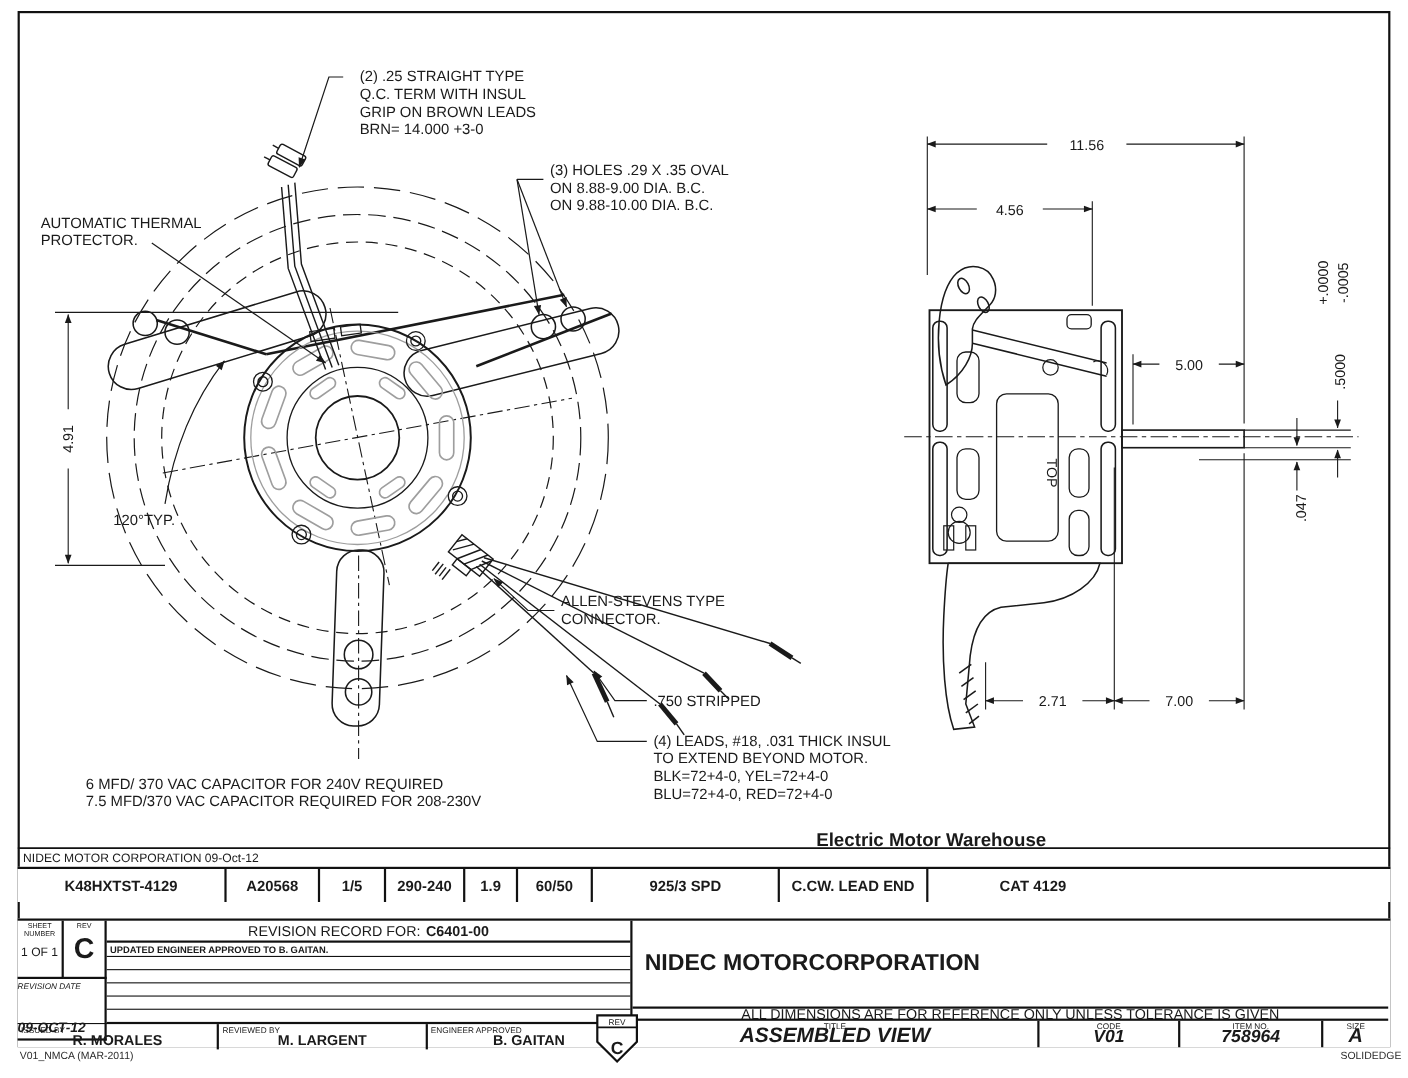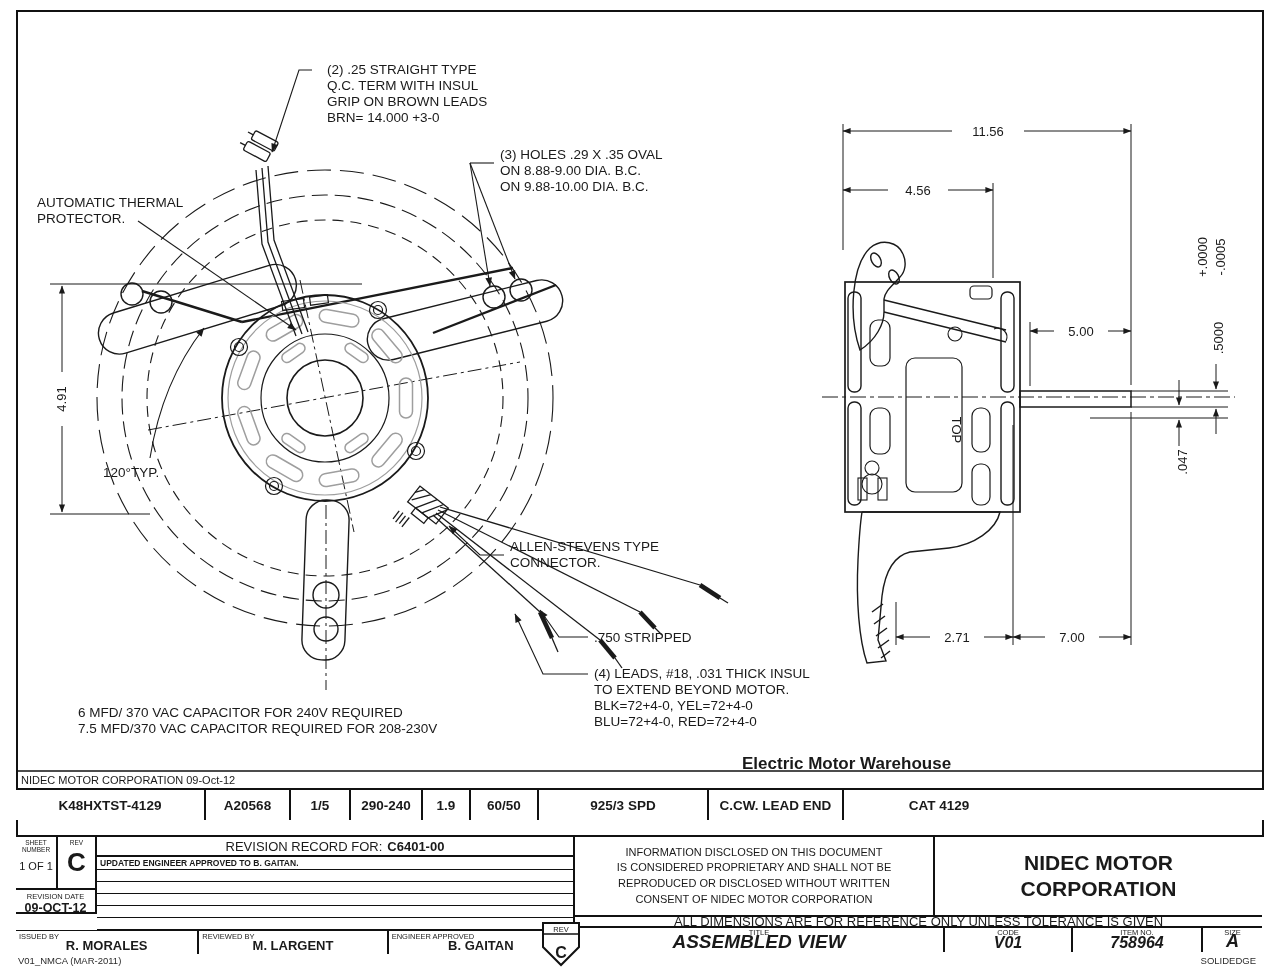--- a/index.html
+++ b/index.html
@@ -28,40 +28,40 @@
   .lbl-top{height:93px;display:flex;}
   .lbl-col1{width:81px;box-sizing:border-box;}
   .sheetrow{height:53px;display:flex;}
   .sheet-cell{width:42px;box-sizing:border-box;border-right:2px solid #111;border-bottom:2px solid #111;
               display:flex;flex-direction:column;align-items:center;padding-top:2px;}
   .rev-cell{width:39px;box-sizing:border-box;border-right:2px solid #111;border-bottom:2px solid #111;
             display:flex;flex-direction:column;align-items:center;padding-top:2px;}
   .tiny{font-size:6.5px;line-height:1.15;}
   .sheet-val{font-size:11px;font-weight:normal;margin-top:6px;}
   .rev-big{font-size:26px;font-weight:bold;line-height:1;margin-top:3px;}
-  .revdate{height:24px;box-sizing:border-box;border-right:2px solid #111;border-bottom:2px solid #111;
-           display:flex;flex-direction:column;justify-content:space-between;align-items:center;padding:2px 0 3px 0;}
+  .revdate{height:56px;box-sizing:border-box;border-right:2px solid #111;border-bottom:2px solid #111;
+           display:flex;flex-direction:column;justify-content:space-between;align-items:flex-start;padding:2px 0 3px 0;font-style:italic;}
   .revdate-label{font-size:7.5px;}
   .revdate-val{font-size:12.5px;font-weight:bold;}
   .rr{width:478px;box-sizing:border-box;}
   .rr-head{height:20px;box-sizing:border-box;border-bottom:2px solid #111;display:flex;align-items:center;justify-content:center;font-size:13px;gap:5px;}
   .rr-head b{font-weight:bold;}
   .rr-entry{height:13px;box-sizing:border-box;border-bottom:1px solid #111;font-size:8.5px;font-weight:bold;display:flex;align-items:center;padding-left:3px;}
   .rr-empty{height:12px;box-sizing:border-box;border-bottom:1px solid #111;}
   .sigs{height:24px;display:flex;border-top:1px solid #111;box-sizing:border-box;}
   .sig{box-sizing:border-box;border-right:2px solid #111;position:relative;}
   .sig.last{border-right:none;}
   .sig-label{position:absolute;left:3px;top:1px;font-size:7.5px;}
   .sig-name{position:absolute;left:0;right:0;bottom:1px;text-align:center;font-size:13px;font-weight:bold;}
 
   .lb-right{width:687px;box-sizing:border-box;}
   .lbr-top{height:78px;display:flex;}
   .prop{width:360px;box-sizing:border-box;border-right:2px solid #111;display:flex;flex-direction:column;
         align-items:center;justify-content:center;font-size:11px;line-height:1.42;text-align:center;}
-  .company{width:327px;display:flex;flex-direction:column;align-items:center;justify-content:center;
+  .company{width:327px;display:flex;flex-direction:row;align-items:center;justify-content:center;
            font-size:21px;font-weight:bold;line-height:1.25;}
   .tol{height:13px;box-sizing:border-box;border-top:2px solid #111;border-bottom:2px solid #111;
        font-size:13px;display:flex;align-items:center;justify-content:center;}
   .lbr-bot{height:24px;display:flex;}
   .bot-cell{box-sizing:border-box;border-right:2px solid #111;position:relative;}
   .bot-cell.last{border-right:none;}
   .bot-label{position:absolute;left:0;right:0;top:0px;text-align:center;font-size:7.5px;}
   .bot-val{position:absolute;left:0;right:0;bottom:0px;text-align:center;font-size:16px;font-weight:bold;font-style:italic;}
   .bot-val.title-val{font-size:19px;font-weight:600;bottom:-1px;}
 
@@ -394,26 +394,20 @@
         </div>
         <div class="sig last" style="width:185px">
           <div class="sig-label">ENGINEER APPROVED</div>
           <div class="sig-name">B. GAITAN</div>
         </div>
       </div>
     </div>
 
     <div class="lb-right">
       <div class="lbr-top">
-        <div class="prop">
-          <div>INFORMATION DISCLOSED ON THIS DOCUMENT</div>
-          <div>IS CONSIDERED PROPRIETARY AND SHALL NOT BE</div>
-          <div>REPRODUCED OR DISCLOSED WITHOUT WRITTEN</div>
-          <div>CONSENT OF NIDEC MOTOR CORPORATION</div>
-        </div>
         <div class="company">
           <div>NIDEC MOTOR</div>
           <div>CORPORATION</div>
         </div>
       </div>
       <div class="tol">ALL DIMENSIONS ARE FOR REFERENCE ONLY UNLESS TOLERANCE IS GIVEN</div>
       <div class="lbr-bot">
         <div class="bot-cell" style="width:370px">
           <div class="bot-label">TITLE</div>
           <div class="bot-val title-val">ASSEMBLED VIEW</div>
@@ -435,14 +429,14 @@
   </div>
 
   <svg class="abs badge" width="40" height="46">
     <polygon points="2,2 38,2 38,26 20,44 2,26" fill="#ffffff" stroke="#111" stroke-width="2"></polygon>
     <line x1="2" y1="13" x2="38" y2="13" stroke="#111" stroke-width="1.5"></line>
     <text x="20" y="10.5" text-anchor="middle" font-size="7.5">REV</text>
     <text x="20" y="37" text-anchor="middle" font-size="16" font-weight="bold">C</text>
   </svg>
 
   <div class="abs foot" style="left:18px;top:955px;">V01_NMCA (MAR-2011)</div>
-  <div class="abs foot" style="right:24px;top:955px;">SOLIDEDGE</div>
+  <div class="abs foot" style="right:6px;top:955px;">SOLIDEDGE</div>
 </div>
 
 </body></html>

